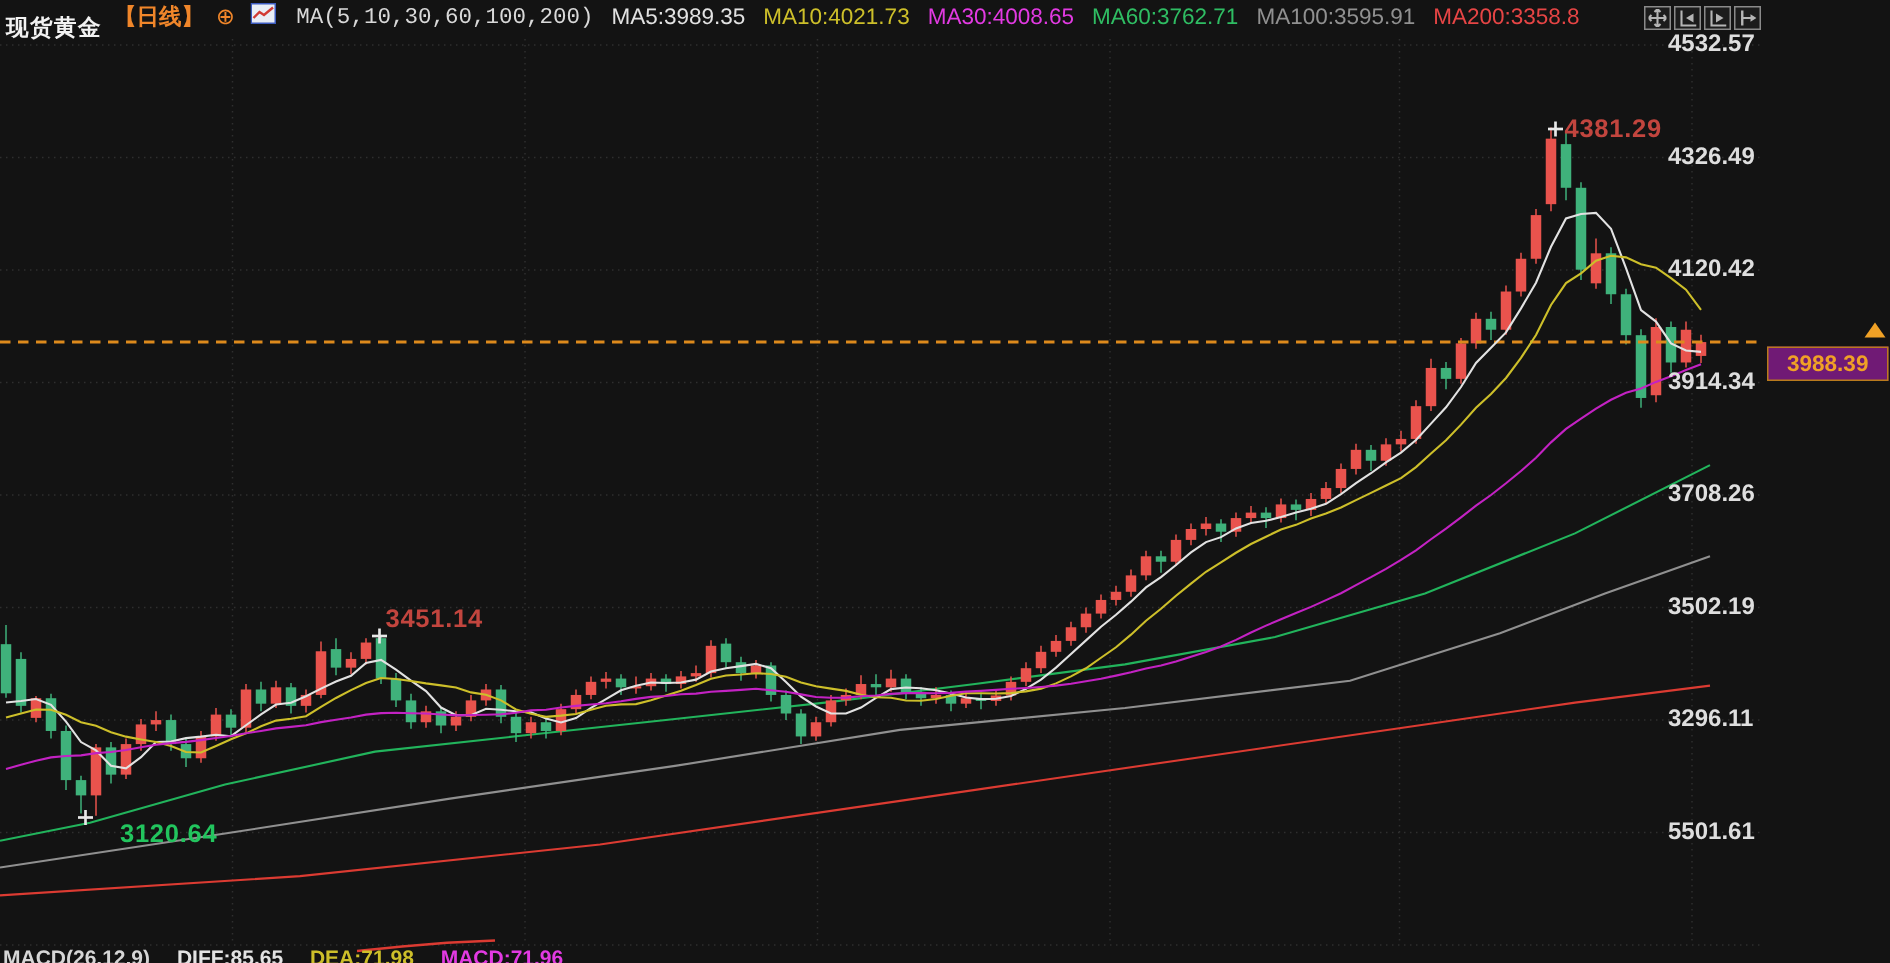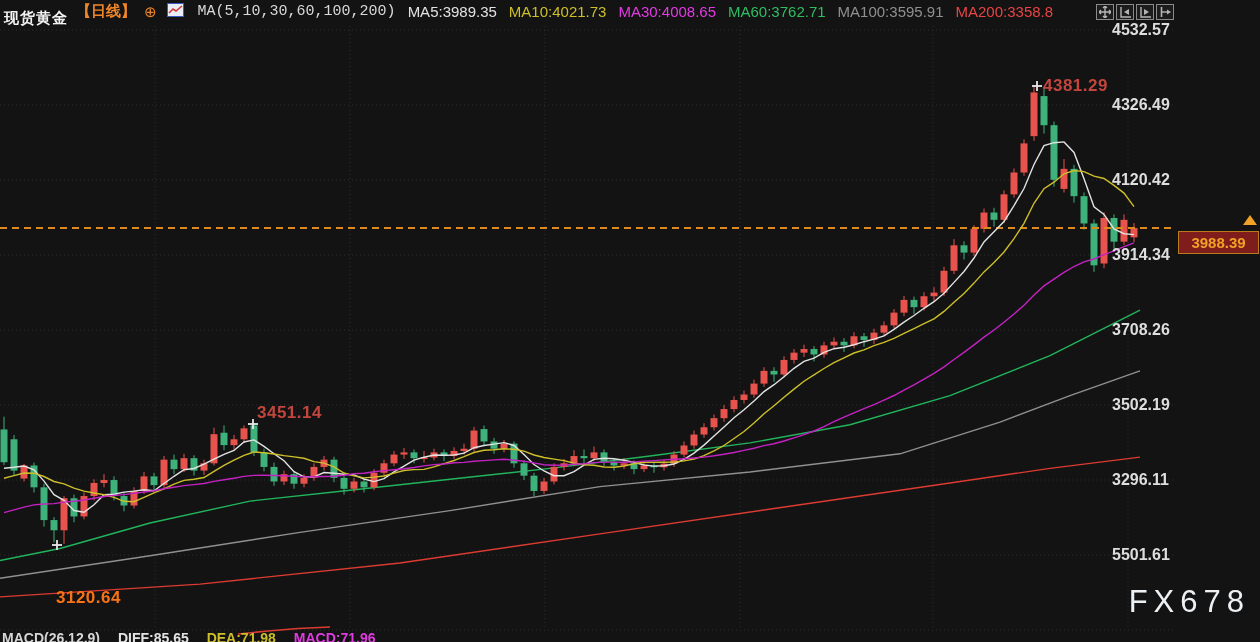--- a/index.html
+++ b/index.html
@@ -24,21 +24,21 @@
   .tbtn{width:18px;height:16px;border:1px solid #8a8a8a;background:#1c1c1c;
     display:flex;align-items:center;justify-content:center;box-sizing:border-box;cursor:pointer;}
 
   
   #yaxis{position:absolute;left:0;top:0;z-index:4;}
   .ytick{position:absolute;left:1112px;width:76px;font-size:16px;font-weight:bold;
     color:var(--tick_text);}
 
   
   #price-tag{position:absolute;left:1178px;top:231px;width:79px;height:21px;z-index:6;
-    border:1px solid #b97a1d;background:#7f1d1d;color:var(--price_orange);
+    border:1px solid #b97a1d;background:#701a75;color:var(--price_orange);
     font-size:15px;font-weight:bold;display:flex;align-items:center;justify-content:center;}
   #price-arrow{position:absolute;left:1243px;top:215px;width:0;height:0;z-index:6;
     border-left:7px solid transparent;border-right:7px solid transparent;
     border-bottom:10px solid var(--price_orange);}
 
   
   .ann{position:absolute;font-size:17px;font-weight:bold;z-index:4;letter-spacing:0.5px;}
 
   
   #watermark{position:absolute;right:10px;top:584px;z-index:3;font-size:31px;
@@ -370,26 +370,25 @@
       <div class="ytick" style="top: 321px;">3708.26</div>
       <div class="ytick" style="top: 396px;">3502.19</div>
       <div class="ytick" style="top: 471px;">3296.11</div>
       <div class="ytick" style="top: 546px;">5501.61</div>
     </div>
 
   <div id="price-tag">3988.39</div>
   <div id="price-arrow"></div>
 
   <div id="ann-wrap">
-      <div class="ann" style="left: 56px; top: 546px; color: #f97316; margin-top: 42px;">3120.64</div>
+      <div class="ann" style="left: 80px; top: 546px; color: #22c55e;">3120.64</div>
       <div class="ann" style="left: 257px; top: 403px; color: rgb(194, 69, 62);">3451.14</div>
       <div class="ann" style="left: 1043px; top: 76px; color: rgb(194, 69, 62);">4381.29</div>
     </div>
 
-  <div id="watermark">FX678</div>
 
   <div id="macd-row">
     <span class="m-params">MACD(26,12,9)</span>
     <span class="m-diff">DIFF:85.65</span>
     <span class="m-dea">DEA:71.98</span>
     <span class="m-macd">MACD:71.96</span>
   </div>
 
 </div>
 

